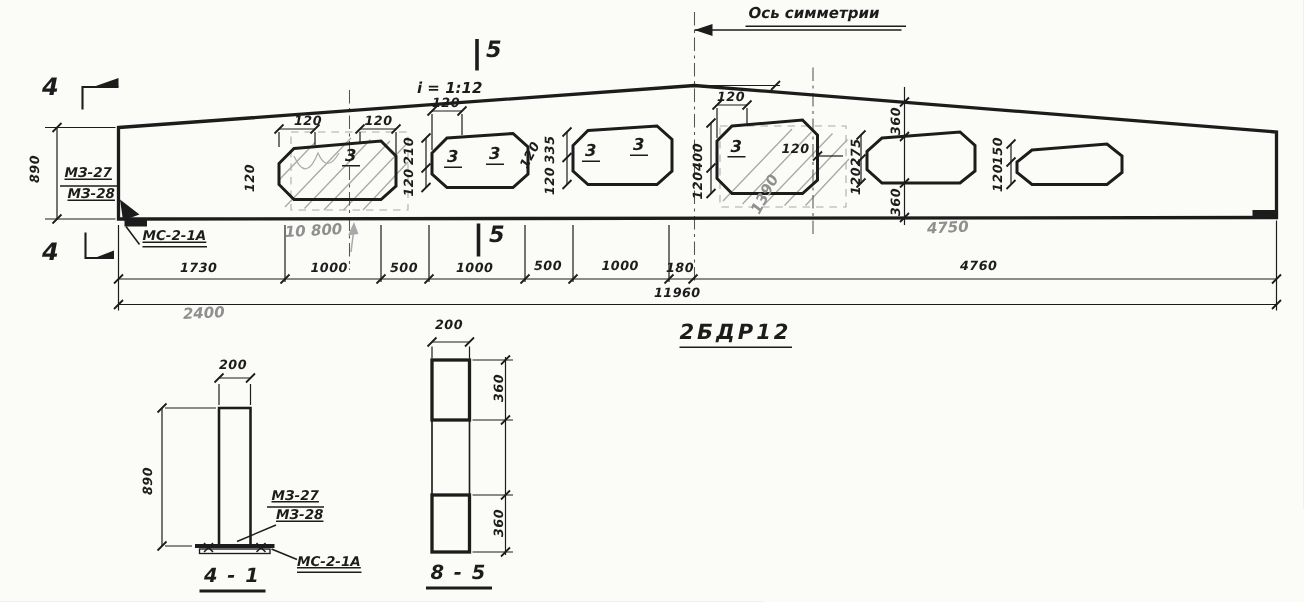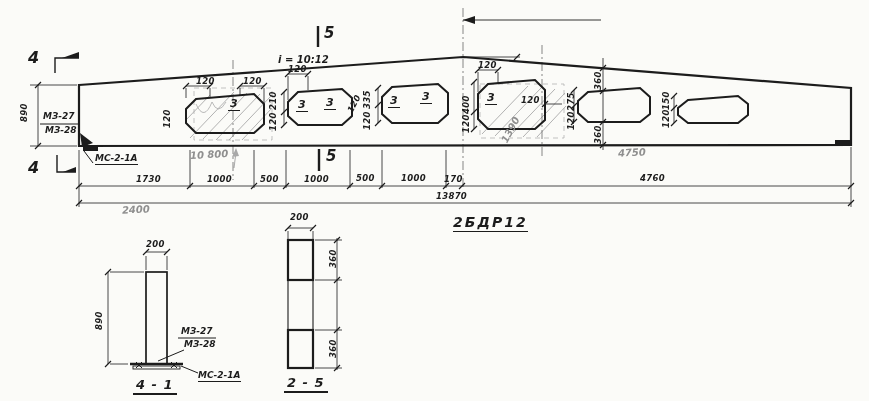--- a/index.html
+++ b/index.html
@@ -6,21 +6,21 @@
   .stage{position:relative;width:869px;height:401px;background:#fbfbf8;overflow:hidden;
          font-family:"DejaVu Sans",sans-serif;}
   .t{position:absolute;line-height:1;white-space:nowrap;font-style:italic;color:#1c1c1c;
      font-family:"DejaVu Sans",sans-serif;}
   .dim{font-size:8.5px;letter-spacing:.3px;font-weight:bold;}
   .rot{transform:rotate(-90deg);transform-origin:0 0;}
   .rot60{transform:rotate(-62deg);transform-origin:0 0;}
   .pencil{color:#8f8f8f;font-size:10px;font-weight:bold;}
   .hand{transform:rotate(-3deg);}
   .num{font-size:11px;font-weight:bold;border-bottom:1.5px solid #1c1c1c;padding:0 2px 1px 2px;}
-  .part{font-size:9px;font-weight:bold;}
+  .part{font-size:9px;font-weight:bold;text-decoration:underline;}
   .u{border-bottom:1px solid #1c1c1c;padding-bottom:1px;}
   .marker{font-size:16px;font-weight:bold;}
   .marker5{font-size:15px;font-weight:bold;}
   .ann{font-size:10px;font-weight:bold;}
   .axis{font-size:10px;font-weight:bold;border-bottom:1px solid #1c1c1c;padding:0 18px 2px 2px;}
   .title{font-size:14px;font-weight:bold;letter-spacing:2px;border-bottom:1.5px solid #1c1c1c;padding-bottom:2px;}
   .sect{font-size:13px;font-weight:bold;border-bottom:2px solid #1c1c1c;padding:0 3px 2px 3px;letter-spacing:1px;}
   svg{position:absolute;left:0;top:0;}
 </style>
 </head>
@@ -132,51 +132,52 @@
       <span class="t dim rot" style="left: 594px; top: 90px;">360</span>
       <span class="t dim rot" style="left: 594px; top: 144px;">360</span>
       <span class="t dim rot" style="left: 662px; top: 110px;">150</span>
       <span class="t dim rot" style="left: 662px; top: 128px;">120</span>
       <span class="t num" style="left: 228px; top: 98px;">3</span>
       <span class="t num" style="left: 296px; top: 99px;">3</span>
       <span class="t num" style="left: 324px; top: 97px;">3</span>
       <span class="t num" style="left: 388px; top: 95px;">3</span>
       <span class="t num" style="left: 420px; top: 91px;">3</span>
       <span class="t num" style="left: 485px; top: 92px;">3</span>
-      <span class="t dim" style="left: 136px; top: 175px;">1730</span>
+      <span class="t dim" style="left: 120px; top: 175px;">1730</span>
       <span class="t dim" style="left: 207px; top: 175px;">1000</span>
       <span class="t dim" style="left: 260px; top: 175px;">500</span>
       <span class="t dim" style="left: 304px; top: 175px;">1000</span>
       <span class="t dim" style="left: 356px; top: 174px;">500</span>
       <span class="t dim" style="left: 401px; top: 174px;">1000</span>
-      <span class="t dim" style="left: 444px; top: 175px;">170</span>
+      <span class="t dim" style="left: 444px; top: 175px;">180</span>
       <span class="t dim" style="left: 640px; top: 174px;">4760</span>
-      <span class="t dim" style="left: 436px; top: 192px;">13870</span>
+      <span class="t dim" style="left: 436px; top: 192px;">11960</span>
       <span class="t pencil hand" style="left: 122px; top: 205px;">2400</span>
       <span class="t pencil hand" style="left: 190px; top: 150px;">10 800</span>
       <span class="t pencil hand" style="left: 618px; top: 148px;">4750</span>
       <span class="t dim rot" style="left: 20px; top: 122px;">890</span>
       <span class="t dim" style="left: 146px; top: 240px;">200</span>
       <span class="t dim rot" style="left: 95px; top: 330px;">890</span>
       <span class="t dim" style="left: 290px; top: 213px;">200</span>
       <span class="t dim rot" style="left: 329px; top: 268px;">360</span>
       <span class="t dim rot" style="left: 329px; top: 358px;">360</span>
     </div>
 
-  <div class="t ann" style="left:278px;top:55px">i = 10:12</div>
+  <div class="t axis" style="left:497px;top:5px">Ось симметрии</div>
+  <div class="t ann" style="left:278px;top:55px">i = 1:12</div>
   <div class="t marker5" style="left:324px;top:26px">5</div>
   <div class="t marker5" style="left:326px;top:149px">5</div>
   <div class="t marker" style="left:28px;top:50px">4</div>
   <div class="t marker" style="left:28px;top:160px">4</div>
 
   <div class="t part" style="left:43px;top:112px">МЗ-27</div>
   <div class="t part" style="left:45px;top:126px">МЗ-28</div>
   <div class="t part u" style="left:95px;top:154px">МС-2-1А</div>
 
   <div class="t title" style="left:453px;top:215px">2БДР12</div>
 
   <div class="t part" style="left:181px;top:327px">МЗ-27</div>
   <div class="t part" style="left:184px;top:340px">МЗ-28</div>
   <div class="t part u" style="left:198px;top:371px">МС-2-1А</div>
 
   <div class="t sect" style="left:133px;top:378px">4 - 1</div>
-  <div class="t sect" style="left:284px;top:376px">2 - 5</div>
+  <div class="t sect" style="left:284px;top:376px">8 - 5</div>
 </div>
 
 </body></html>

